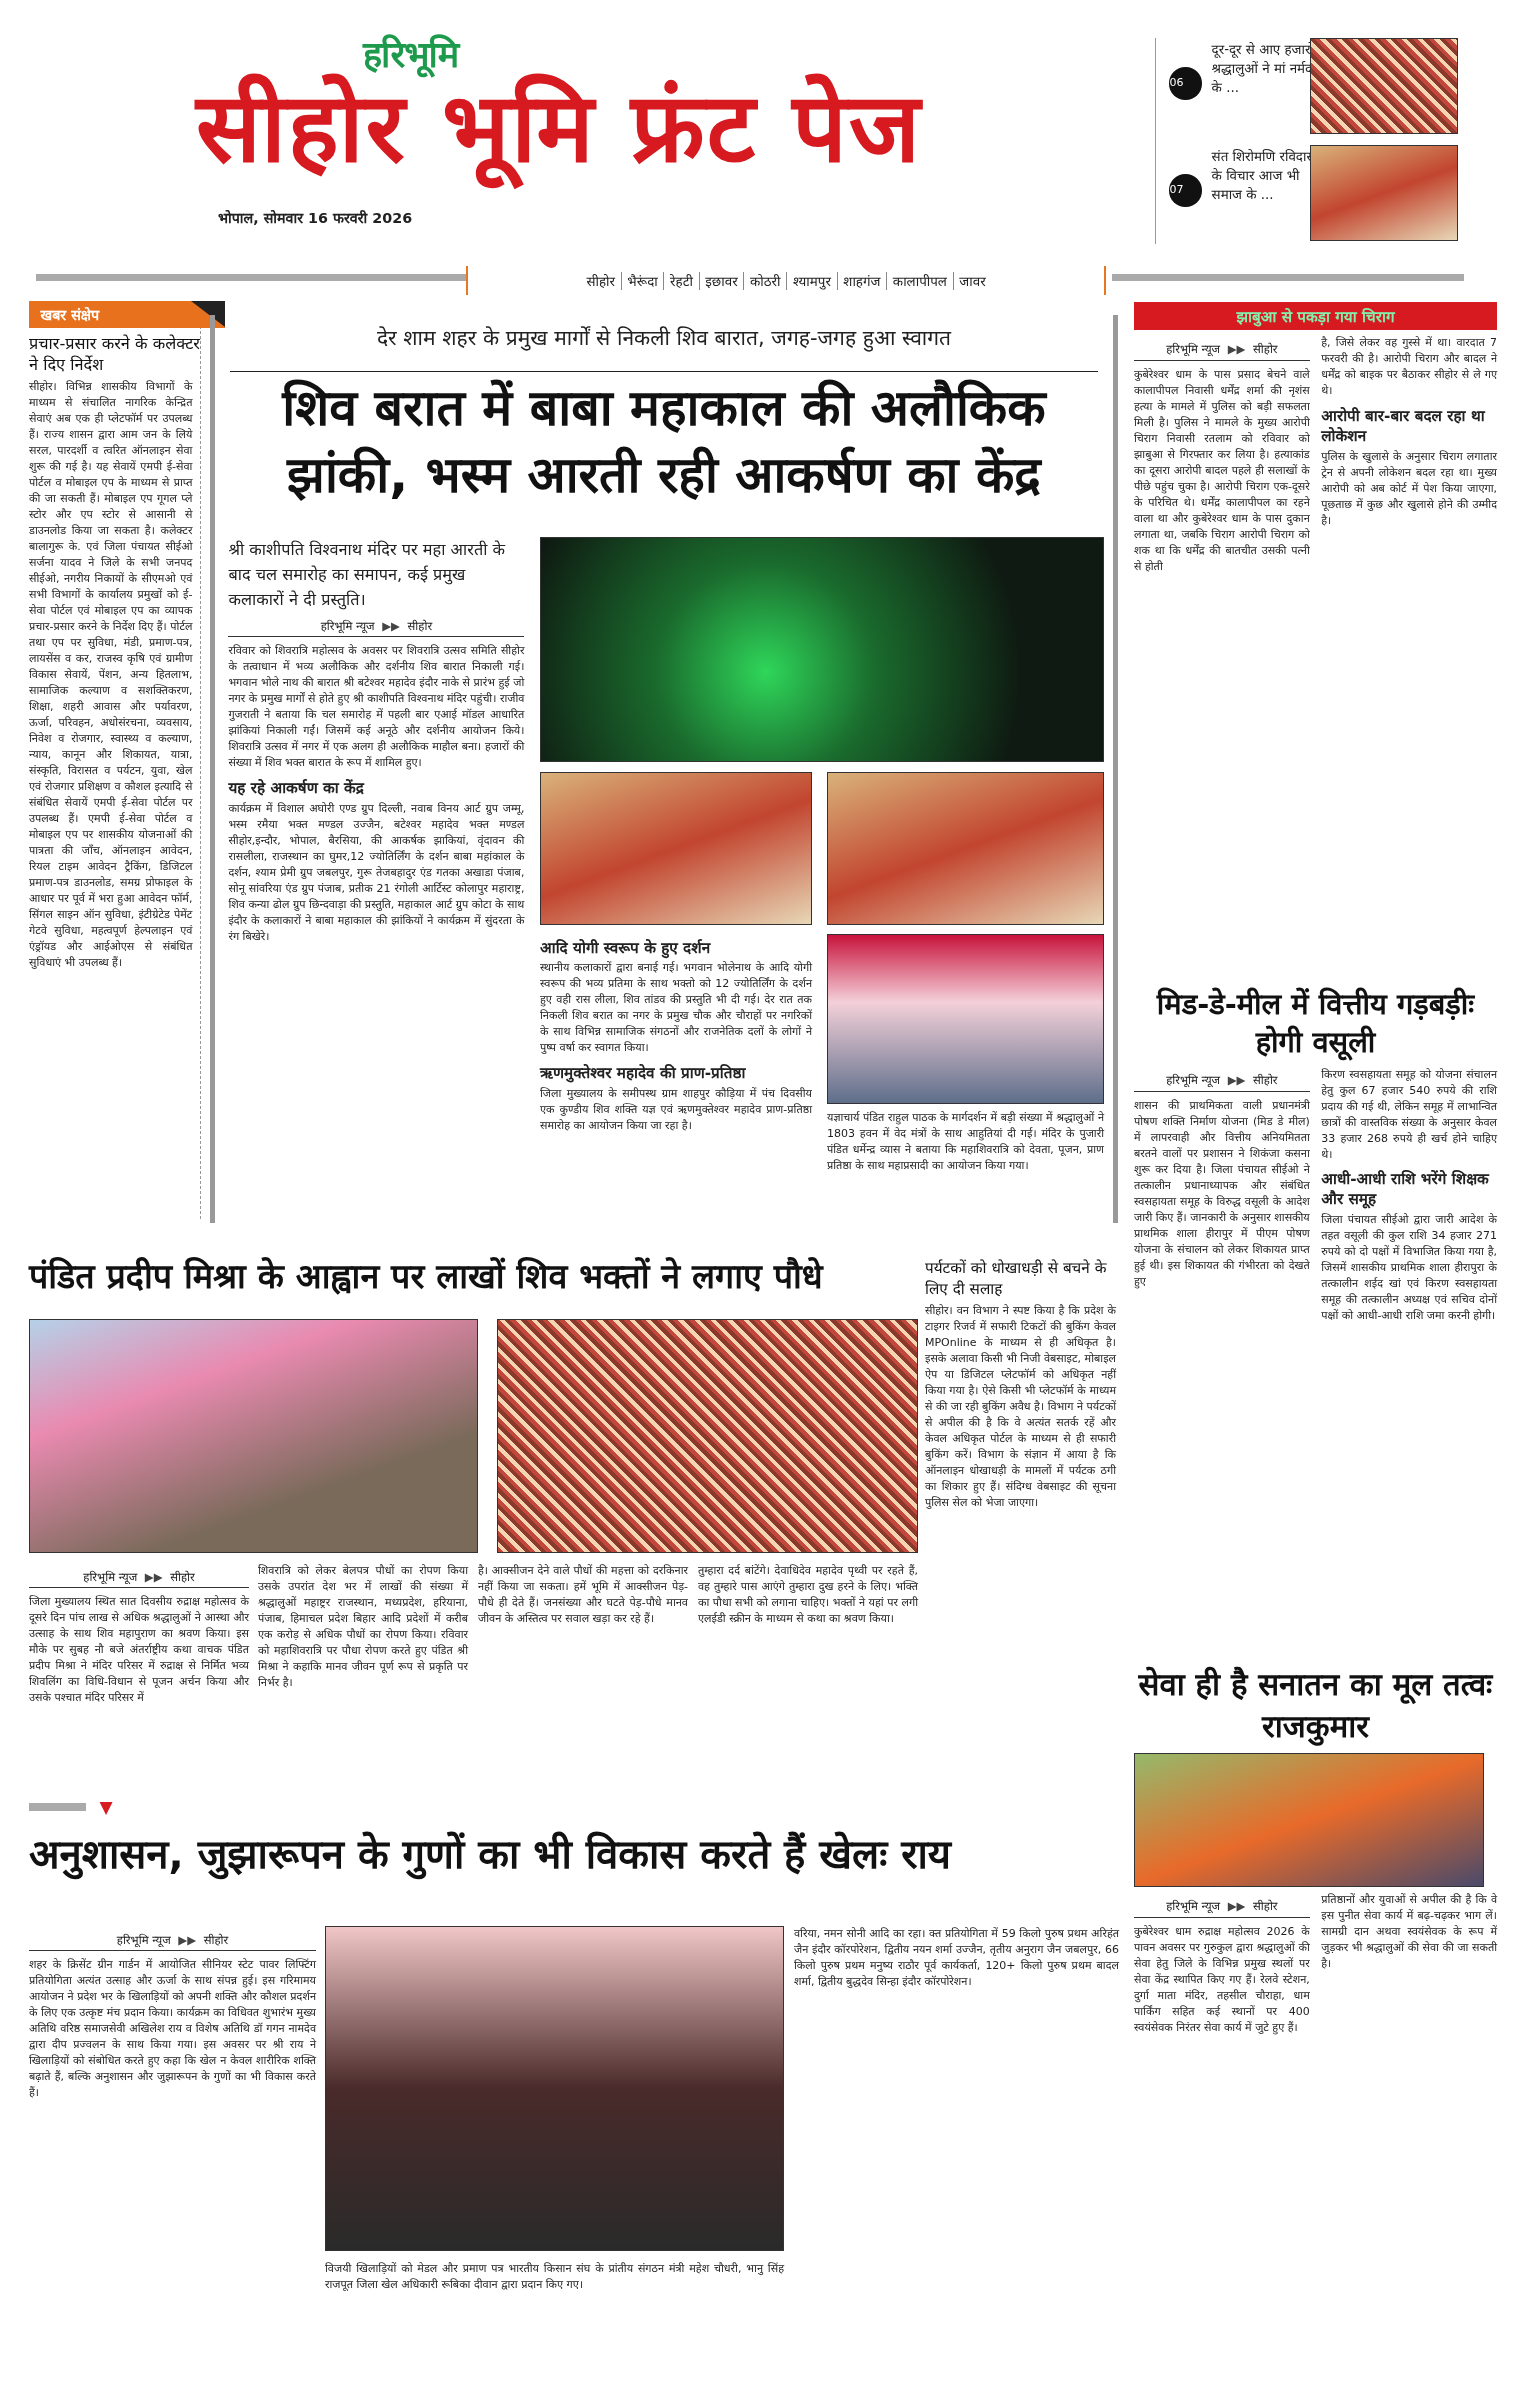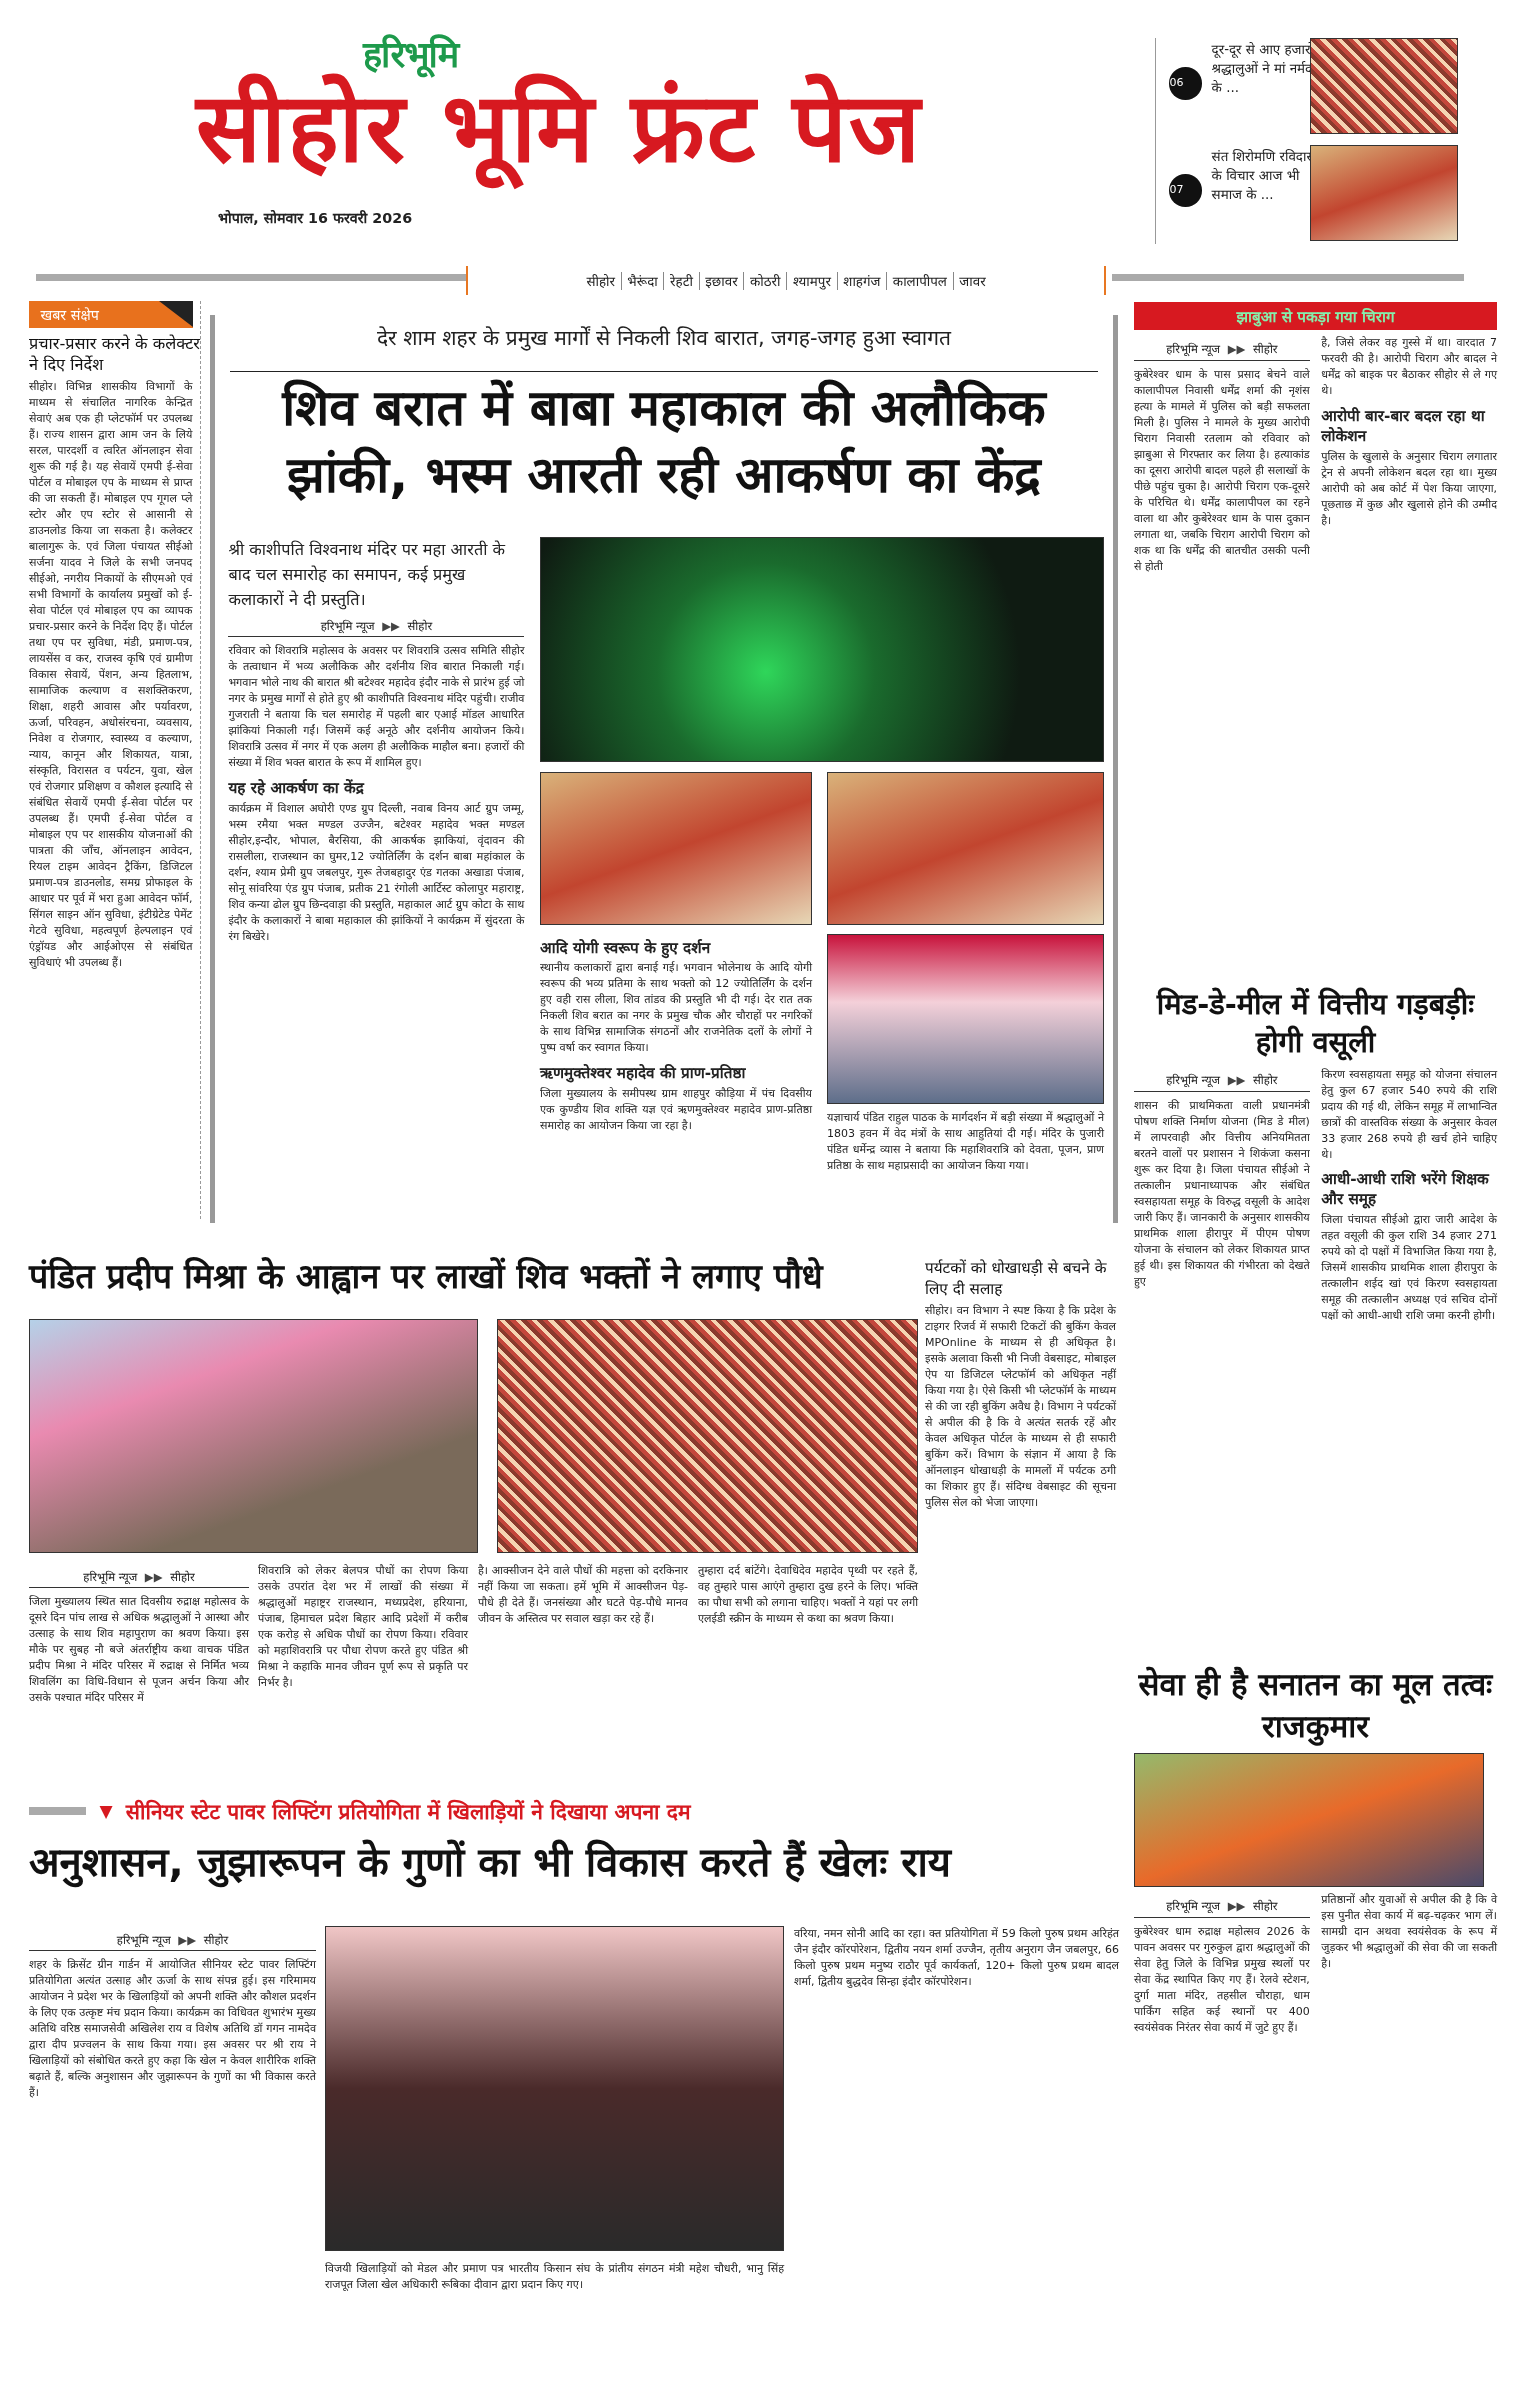--- a/index.html
+++ b/index.html
@@ -12,21 +12,21 @@
   .teaser{position:absolute;left:9.6px;width:296px;height:96px}
   .teaser .num{position:absolute;left:3.8px;top:29px;width:32.5px;height:32.5px;border-radius:50%;background:#111;color:#fff;font-size:11px;text-align:left;line-height:32.5px}
   .teaser .txt{position:absolute;left:46px;top:1.9px;width:105px;font-size:13.4px;line-height:19px;color:#222}
   .teaser .img{position:absolute;right:3.8px;top:0;width:148px;height:96px}
   .navbar{left:36px;top:266px;width:1428px;height:25px}
   .navbar .rule{position:absolute;top:7.6px;height:7.6px;background:#aaa}
   .navbar .links{position:absolute;left:430px;top:0;width:640px;height:29px;border-left:2.9px solid #e87722;border-right:2.9px solid #e87722;display:flex;justify-content:center;align-items:center;gap:0}
   .navbar .links span{font-size:13.4px;padding:0 5.7px;border-right:1px solid #888;color:#222}
   .navbar .links span:last-child{border-right:none}
   .col-left{left:29px;top:301px;width:172px;height:918px;border-right:1px dashed #999}
-  .tag-orange{background:#e8711d;color:#fff;font-weight:normal;font-size:14.3px;padding:3.8px 11.5px;position:relative;width:164px}
+  .tag-orange{background:#e8711d;color:#fff;font-weight:bold;font-size:14.3px;padding:3.8px 11.5px;position:relative;width:196px}
   .tag-orange:after{content:"";position:absolute;right:0;top:0;border-top:26px solid #222;border-left:34px solid transparent}
   .lhead{font-size:16.3px;font-weight:normal;line-height:21px;margin-top:5.7px;color:#111}
   .body{font-size:11px;line-height:16px;color:#222;text-align:justify}
   .main-box{left:210px;top:315px;width:908px;height:908px;border-left:5.7px solid #999;border-right:5.7px solid #999}
   .kicker{font-size:21px;text-align:center;border-bottom:1.9px solid #222;margin:7.6px 15.3px 0;padding-bottom:20px}
   .mega{font-size:50px;font-weight:bold;line-height:67px;text-align:center;color:#111;margin-top:3.8px}
   .subdeck{font-size:16.3px;line-height:25px;color:#222}
   .byline{font-size:11.5px;text-align:center;border-bottom:1px solid #333;padding-bottom:3.8px;margin:5.7px 0}
   .byline b{color:#444;padding:0 7.6px}
   .subhd{font-size:15.3px;font-weight:bold;margin:5.7px 0 3.8px}
@@ -167,21 +167,20 @@
       <div class="body">कुबेरेश्वर धाम रुद्राक्ष महोत्सव 2026 के पावन अवसर पर गुरुकुल द्वारा श्रद्धालुओं की सेवा हेतु जिले के विभिन्न प्रमुख स्थलों पर सेवा केंद्र स्थापित किए गए हैं। रेलवे स्टेशन, दुर्गा माता मंदिर, तहसील चौराहा, धाम पार्किंग सहित कई स्थानों पर 400 स्वयंसेवक निरंतर सेवा कार्य में जुटे हुए हैं।</div>
     </div>
     <div class="body">प्रतिष्ठानों और युवाओं से अपील की है कि वे इस पुनीत सेवा कार्य में बढ़-चढ़कर भाग लें। सामग्री दान अथवा स्वयंसेवक के रूप में जुड़कर भी श्रद्धालुओं की सेवा की जा सकती है।</div>
   </div>
 </div>
 
 <div class="abs" style="left:29px;top:1797px;width:1090px">
   <div style="display:flex;align-items:center;gap:13.4px">
     <div style="width:57px;height:7.6px;background:#aaa"></div>
     <div style="color:#d71920;font-size:17px">▼</div>
-    <div class="redkicker">सीनियर स्टेट पावर लिफ्टिंग प्रतियोगिता में खिलाड़ियों ने दिखाया अपना दम</div>
   </div>
   <div class="bighead" style="font-size:40px;margin-top:7.6px">अनुशासन, जुझारूपन के गुणों का भी विकास करते हैं खेलः राय</div>
   <div style="position:absolute;left:0;top:129px;width:287px">
     <div class="byline"><span>हरिभूमि न्यूज</span><b>▶▶</b><span>सीहोर</span></div>
     <div class="body">शहर के क्रिसेंट ग्रीन गार्डन में आयोजित सीनियर स्टेट पावर लिफ्टिंग प्रतियोगिता अत्यंत उत्साह और ऊर्जा के साथ संपन्न हुई। इस गरिमामय आयोजन ने प्रदेश भर के खिलाड़ियों को अपनी शक्ति और कौशल प्रदर्शन के लिए एक उत्कृष्ट मंच प्रदान किया। कार्यक्रम का विधिवत शुभारंभ मुख्य अतिथि वरिष्ठ समाजसेवी अखिलेश राय व विशेष अतिथि डॉ गगन नामदेव द्वारा दीप प्रज्वलन के साथ किया गया। इस अवसर पर श्री राय ने खिलाड़ियों को संबोधित करते हुए कहा कि खेल न केवल शारीरिक शक्ति बढ़ाते हैं, बल्कि अनुशासन और जुझारूपन के गुणों का भी विकास करते हैं।</div>
   </div>
   <div class="photo lift" style="position:absolute;left:296px;top:129px;width:459px;height:325px"></div>
   <div class="body" style="position:absolute;left:296px;top:464px;width:459px">विजयी खिलाड़ियों को मेडल और प्रमाण पत्र भारतीय किसान संघ के प्रांतीय संगठन मंत्री महेश चौधरी, भानु सिंह राजपूत जिला खेल अधिकारी रूबिका दीवान द्वारा प्रदान किए गए।</div>
   <div class="body" style="position:absolute;left:765px;top:129px;width:325px">वरिया, नमन सोनी आदि का रहा। क्त प्रतियोगिता में 59 किलो पुरुष प्रथम अरिहंत जैन इंदौर कॉरपोरेशन, द्वितीय नयन शर्मा उज्जैन, तृतीय अनुराग जैन जबलपुर, 66 किलो पुरुष प्रथम मनुष्य राठौर पूर्व कार्यकर्ता, 120+ किलो पुरुष प्रथम बादल शर्मा, द्वितीय बुद्धदेव सिन्हा इंदौर कॉरपोरेशन।</div>
 </div>

